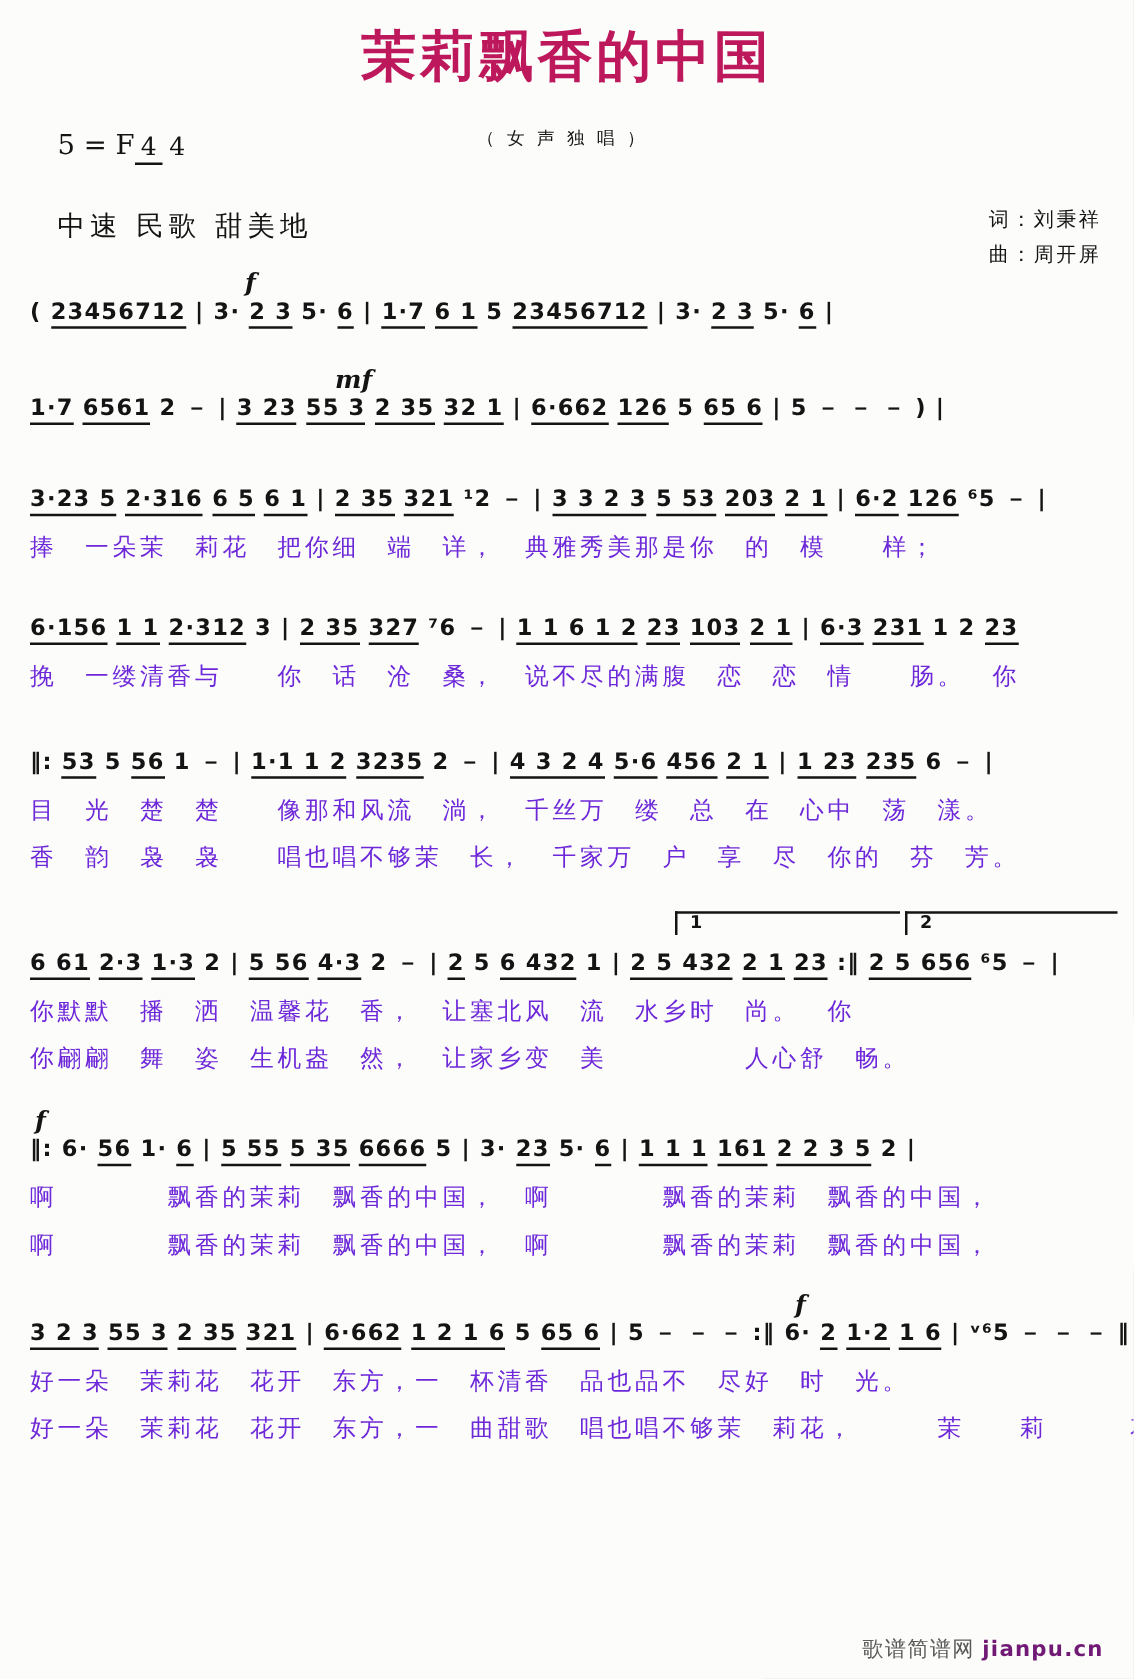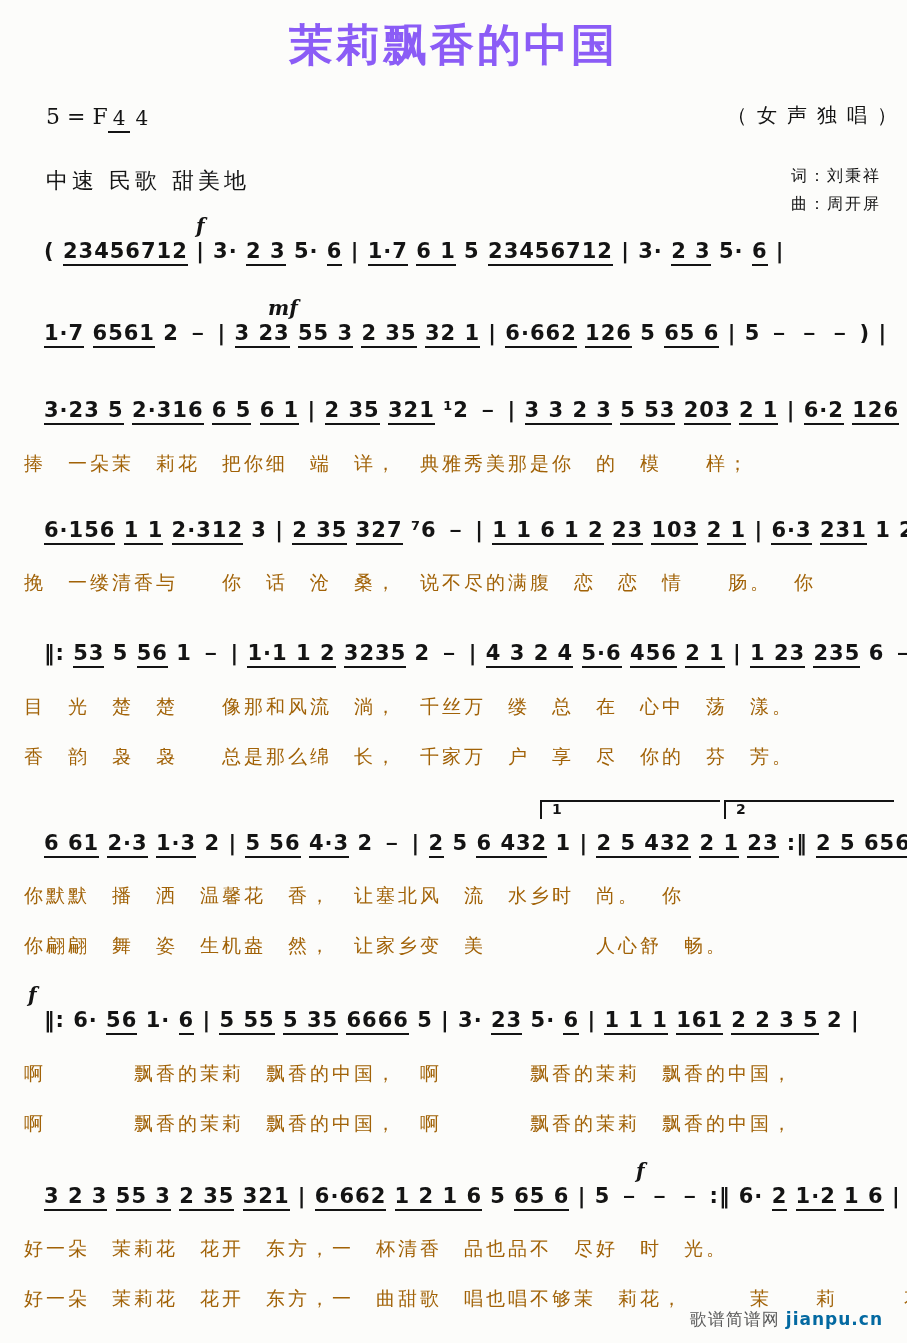--- a/index.html
+++ b/index.html
@@ -5,73 +5,72 @@
   html,body{margin:0;padding:0;background:#e8e8e8;}
   .page{
     width:907px;height:1343px;position:relative;margin:0 auto;
     background:#fcfcfa;color:#141414;overflow:hidden;
     font-family:"DejaVu Sans","Liberation Sans",sans-serif;
   }
   
   .header{position:relative;height:208px;}
   .title{
     text-align:center;padding-top:16px;font-size:44px;font-weight:bold;
-    letter-spacing:3px;color:#8b5cf6;
+    letter-spacing:3px;color:#be185d;
   }
   .subtitle{
-    position:absolute;top:102px;left:0;width:100%;text-align:right;
-    font-size:20px;letter-spacing:10px;
+    position:absolute;top:102px;left:0;width:100%;text-align:center;
+    font-size:14px;letter-spacing:10px;
   }
   .keysig{
     position:absolute;left:46px;top:104px;font-size:22px;
     font-family:"DejaVu Serif","Liberation Serif",serif;
   }
   .frac{display:inline-block;vertical-align:middle;text-align:center;
     font-size:20px;line-height:1.05;}
   .frac .top{border-bottom:2px solid #141414;padding:0 5px 1px;}
   .frac .bot{padding:1px 5px 0;}
   .tempo{position:absolute;left:46px;top:166px;font-size:22px;letter-spacing:4px;}
   .credits{position:absolute;right:26px;top:130px;text-align:center;
     font-size:16px;line-height:1.75;letter-spacing:2px;margin-top:32px;}
   
   .system{position:relative;padding:0 24px;white-space:nowrap;}
   .notes{
-    font-size:21px;font-weight:bold;letter-spacing:1px;line-height:1.5;
+    font-size:18px;font-weight:bold;letter-spacing:1px;line-height:1.5;
     white-space:nowrap;
-    margin-left:20px;
   }
   .bm{border-bottom:2px solid #141414;padding-bottom:1px;}
   .dyn{
     position:absolute;top:-22px;font-size:20px;font-weight:bold;font-style:italic;
     font-family:"DejaVu Serif","Liberation Serif",serif;letter-spacing:0;
   }
   .lyric{
-    font-size:19px;margin-top:24px;letter-spacing:3px;white-space:nowrap;
-    color:#a16207;
+    font-size:19px;margin-top:12px;letter-spacing:3px;white-space:nowrap;
+    color:#6d28d9;
   }
   .lyric:empty{display:none;}
   .volta{
     position:absolute;top:-28px;height:17px;border-top:2px solid #141414;
     border-left:2px solid #141414;font-size:14px;font-weight:bold;
     padding:0 0 0 10px;line-height:1.1;
   }
   .s1{margin-top:28px;}
   .s2{margin-top:50px;}
   .s3{margin-top:46px;}
   .s4{margin-top:38px;}
   .s5{margin-top:42px;}
   .s6{margin-top:58px;}
   .s7{margin-top:46px;}
   .s8{margin-top:44px;}
   
   .footer{
     position:absolute;right:24px;bottom:12px;font-size:17px;color:#5a5a5a;
     letter-spacing:1px;
   }
-  .footer .url{color:#0369a1;font-weight:bold;margin-left:6px;}
+  .footer .url{color:#701a75;font-weight:bold;margin-left:6px;}
 </style>
 </head>
 <body>
 
 <div class="page">
 
   <div class="header">
     <div class="title">茉莉飘香的中国</div>
     <div class="subtitle">（女声独唱）</div>
     <div class="keysig">
@@ -100,21 +99,21 @@
   </div>
 
   <div class="system s4">
     <div class="notes music"><span></span><span class="bm">6·156</span><span> </span><span class="bm">1 1</span><span> </span><span class="bm">2·312</span><span> 3 | </span><span class="bm">2 35</span><span> </span><span class="bm">327</span><span> ⁷6 － | </span><span class="bm">1 1 6 1 2</span><span> </span><span class="bm">23</span><span> </span><span class="bm">103</span><span> </span><span class="bm">2 1</span><span> | </span><span class="bm">6·3</span><span> </span><span class="bm">231</span><span> 1 2 </span><span class="bm">23</span></div>
     <div class="lyric">挽　一缕清香与　　你　话　沧　桑，　说不尽的满腹　恋　恋　情　　肠。　你</div>
   </div>
 
   <div class="system s5">
     <div class="notes music"><span>‖: </span><span class="bm">53</span><span> 5 </span><span class="bm">56</span><span> 1 － | </span><span class="bm">1·1 1 2</span><span> </span><span class="bm">3235</span><span> 2 － | </span><span class="bm">4 3 2 4</span><span> </span><span class="bm">5·6</span><span> </span><span class="bm">456</span><span> </span><span class="bm">2 1</span><span> | </span><span class="bm">1 23</span><span> </span><span class="bm">235</span><span> 6 － |</span></div>
     <div class="lyric">目　光　楚　楚　　像那和风流　淌，　千丝万　缕　总　在　心中　荡　漾。</div>
-    <div class="lyric">香　韵　袅　袅　　总是那么绵　长，　千家万　户　享　尽　你的　芬　芳。</div>
+    <div class="lyric">香　韵　袅　袅　　唱也唱不够茉　长，　千家万　户　享　尽　你的　芬　芳。</div>
   </div>
 
   <div class="system s6">
     <span class="volta" style="left:540px;width:168px;">1</span>
     <span class="volta" style="left:724px;width:158px;">2</span>
     <div class="notes music"><span></span><span class="bm">6 61</span><span> </span><span class="bm">2·3</span><span> </span><span class="bm">1·3</span><span> 2 | </span><span class="bm">5 56</span><span> </span><span class="bm">4·3</span><span> 2 － | </span><span class="bm">2</span><span> 5 </span><span class="bm">6 432</span><span> 1 | </span><span class="bm">2 5 432</span><span> </span><span class="bm">2 1</span><span> </span><span class="bm">23</span><span> :‖ </span><span class="bm">2 5 656</span><span> ⁶5 － |</span></div>
     <div class="lyric">你默默　播　洒　温馨花　香，　让塞北风　流　水乡时　尚。　你</div>
     <div class="lyric">你翩翩　舞　姿　生机盎　然，　让家乡变　美　　　　　人心舒　畅。</div>
   </div>
 

